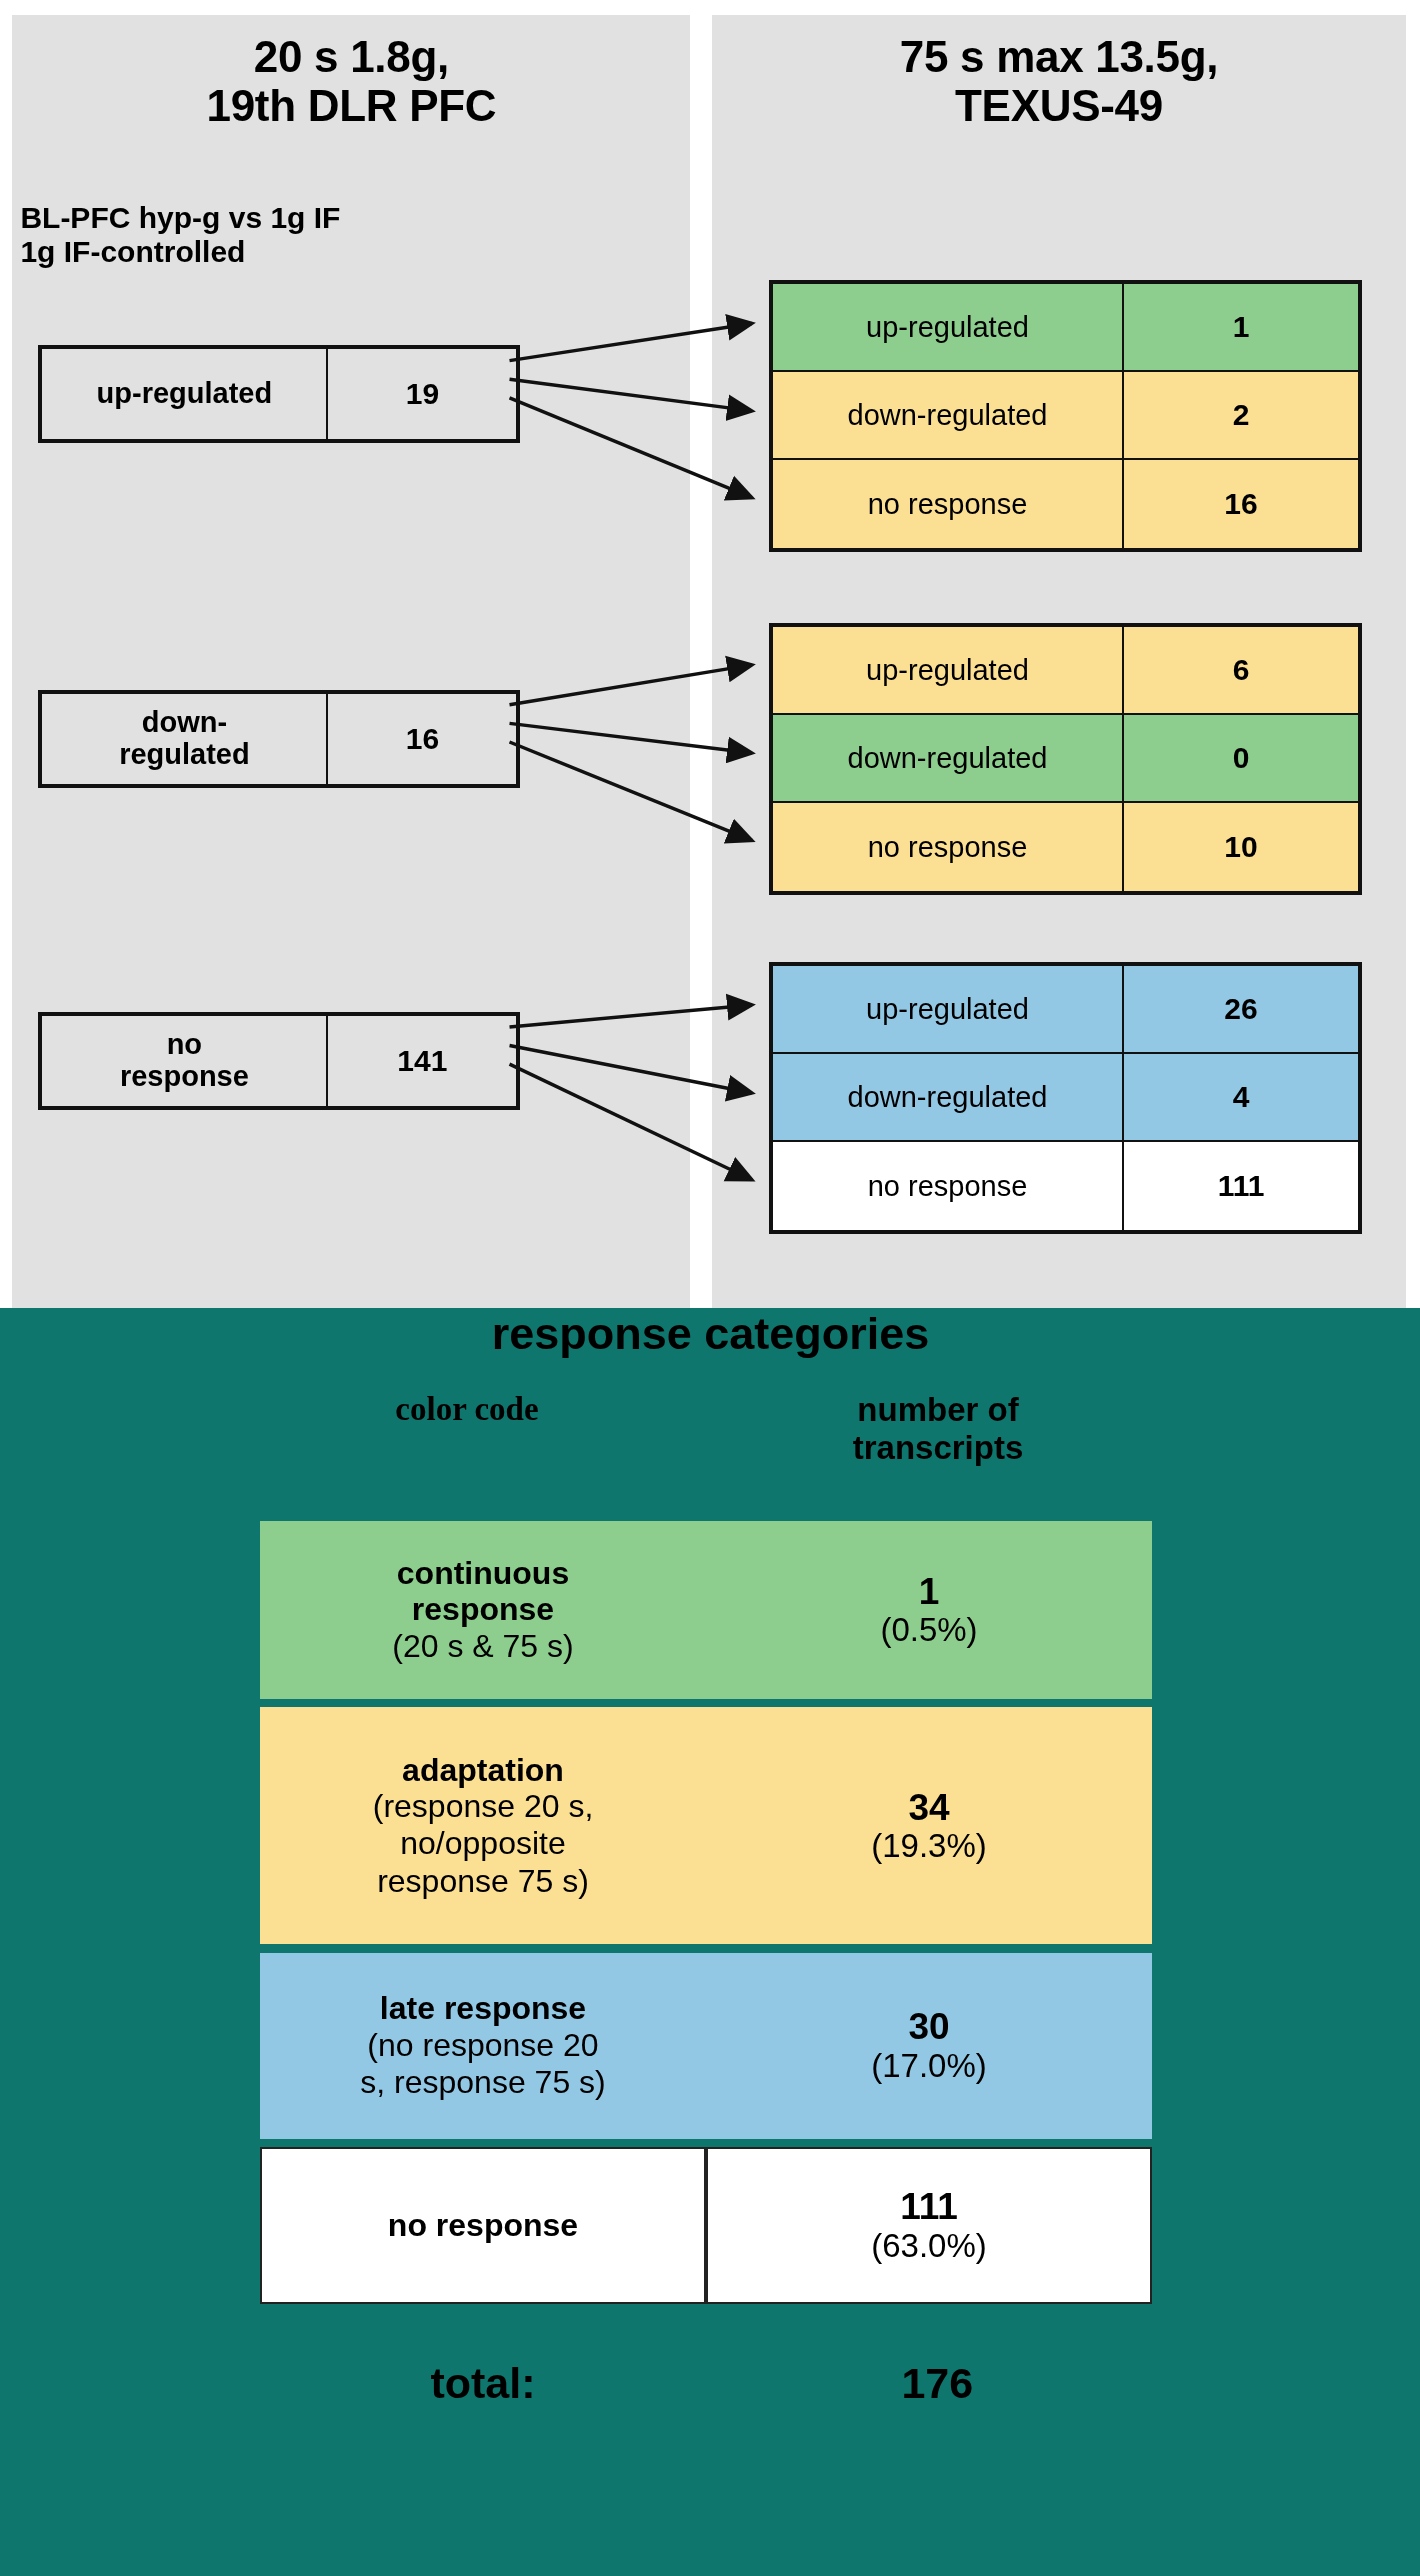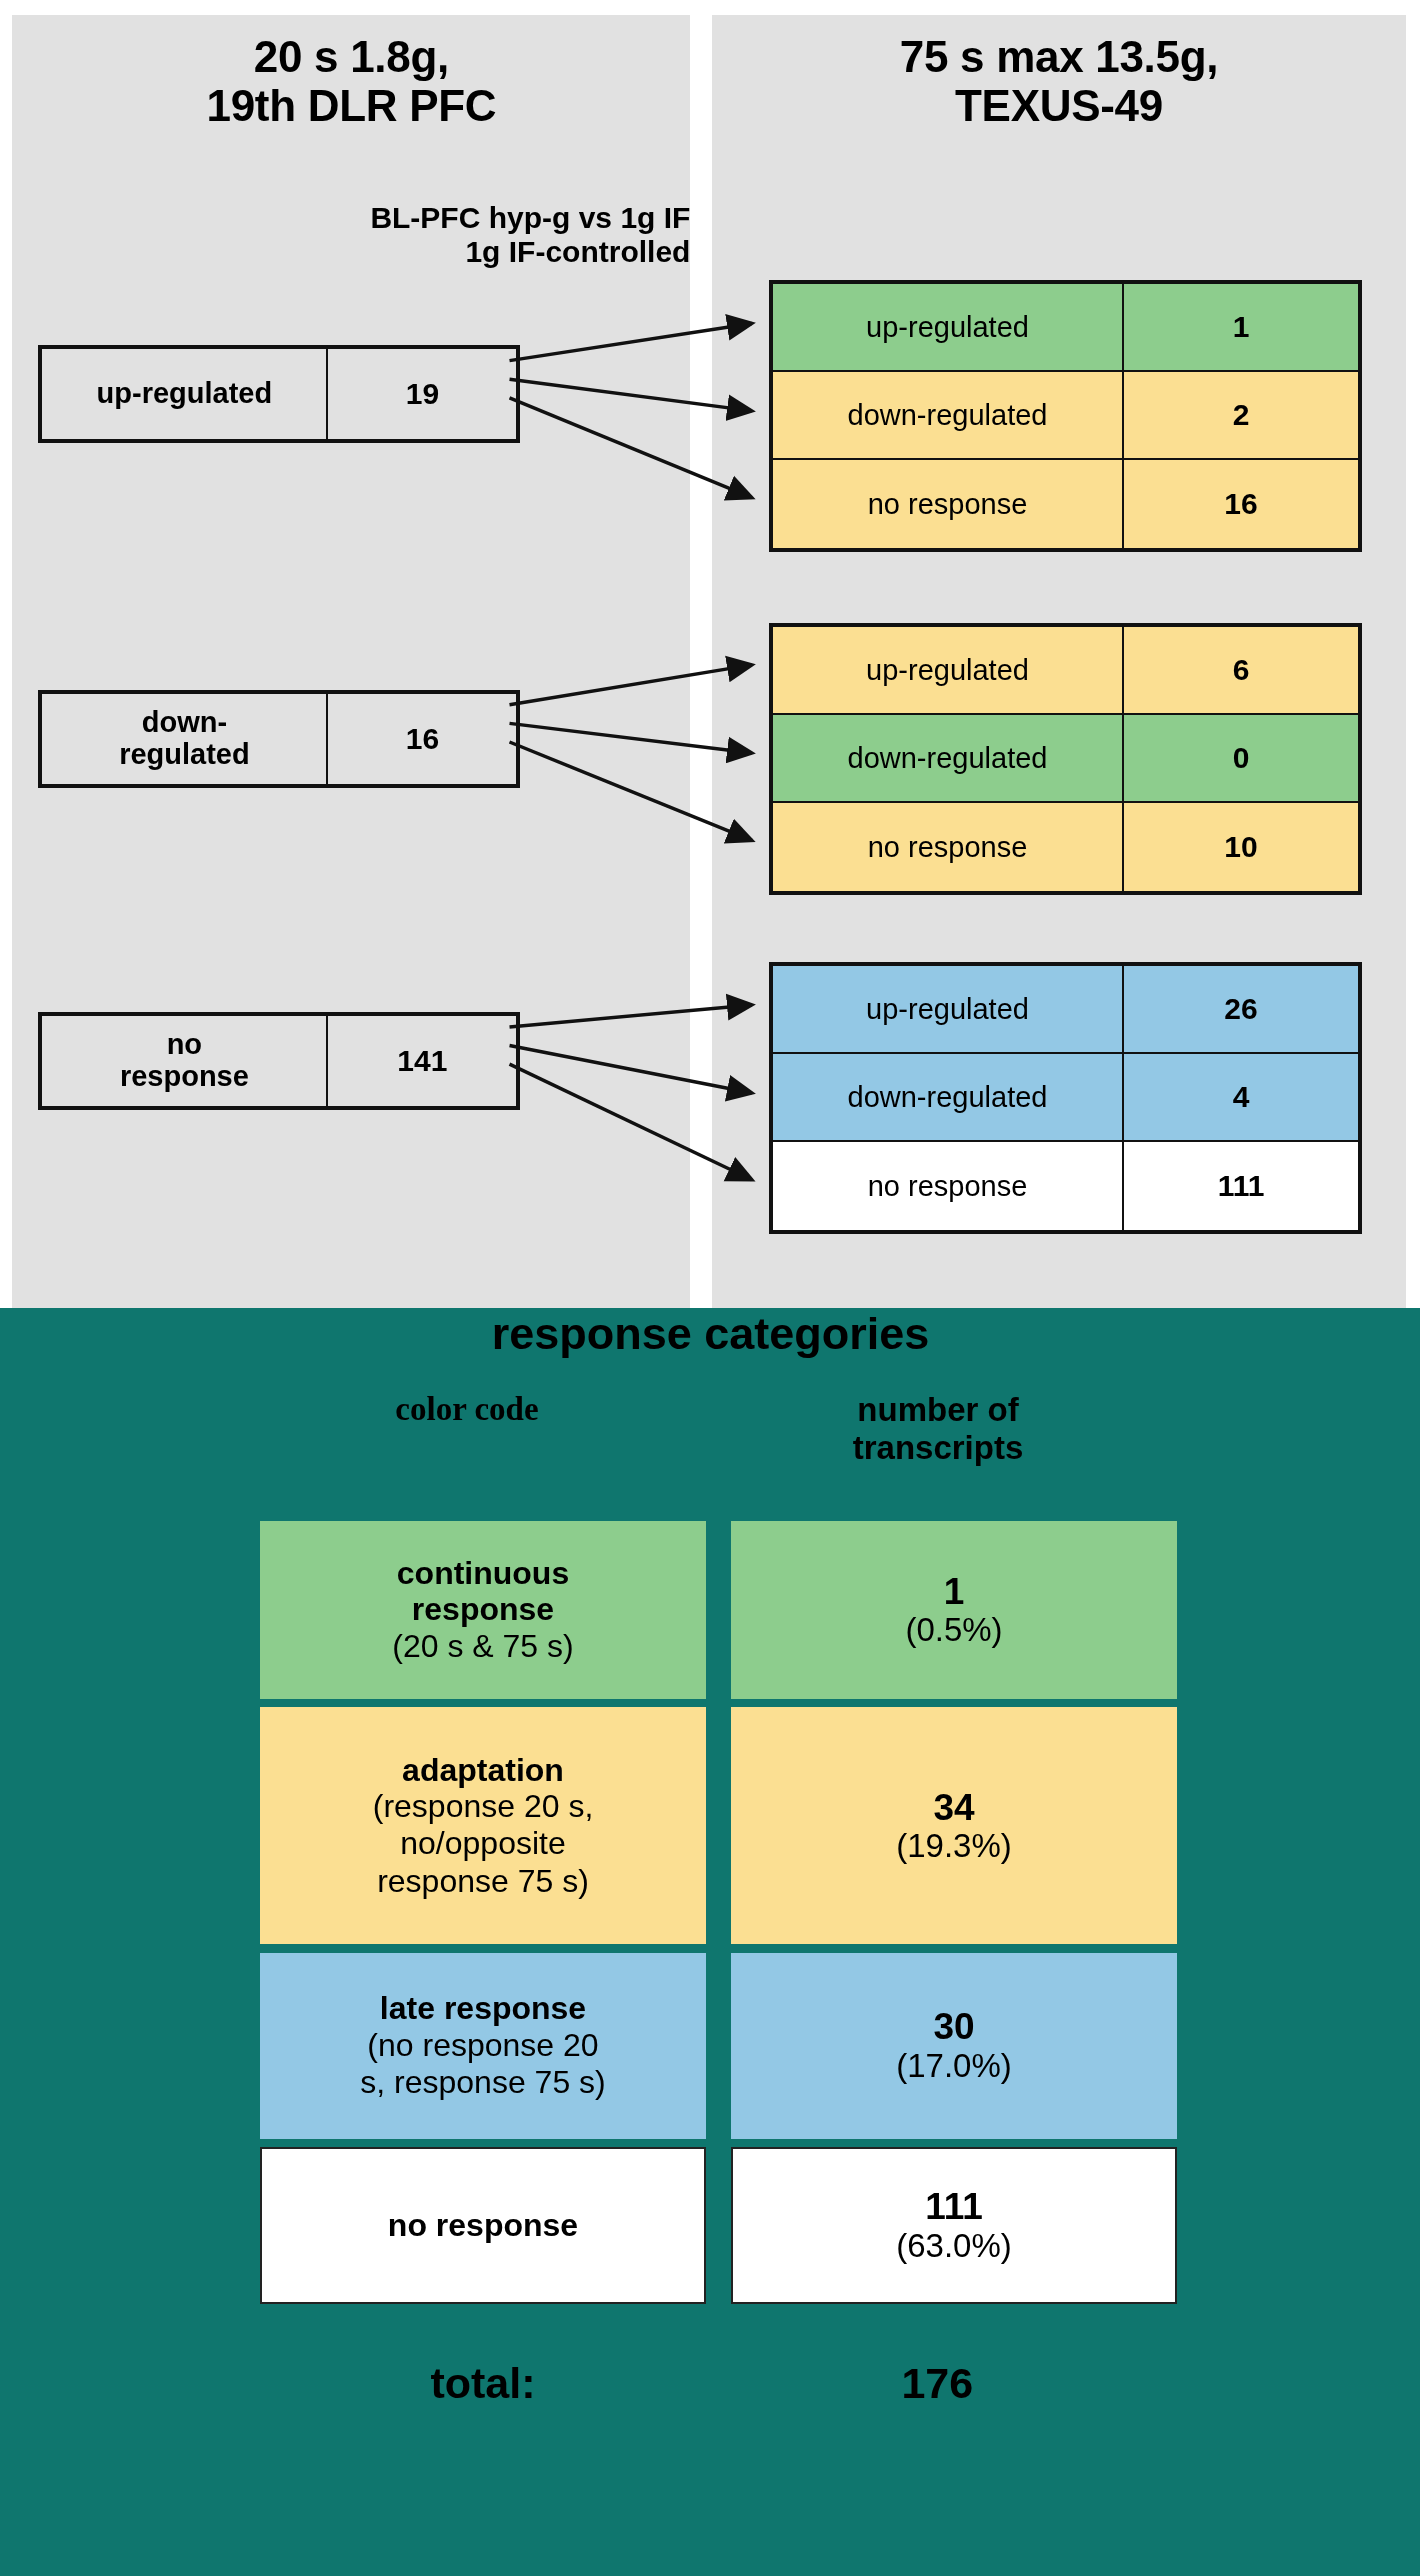--- a/index.html
+++ b/index.html
@@ -40,21 +40,21 @@
     top: 16.5px;
     text-align: center;
     font-size: 44px;
     font-weight: bold;
     line-height: 1.12;
     letter-spacing: -0.3px;
   }
   .panel-subtitle {
     position: absolute;
     left: 8px; right: 0;
-    text-align: right;
+    text-align: left;
     font-size: 30px;
     font-weight: bold;
     line-height: 1.12;
   }
   #panel-left  .panel-subtitle { top: 186px; }
   #panel-right .panel-subtitle { top: 186px; }
   .panel-subtitle .sub2 {
     display: block;
     font-size: 30px;
     font-weight: bold;
@@ -176,21 +176,21 @@
   #legend-head-count { left: 715px; width: 446px; }
 
   #legend-table {
     position: absolute;
     left: 260px;
     top: 213px;
     width: 900px;
   }
   .legend-row {
     display: flex;
-    gap: 25px;
+    gap: 0;
     margin-bottom: 8.3px;
   }
   .legend-color-cell,
   .legend-count-cell {
     box-sizing: border-box;
     display: flex;
     flex-direction: column;
     align-items: center;
     justify-content: center;
     text-align: center;

